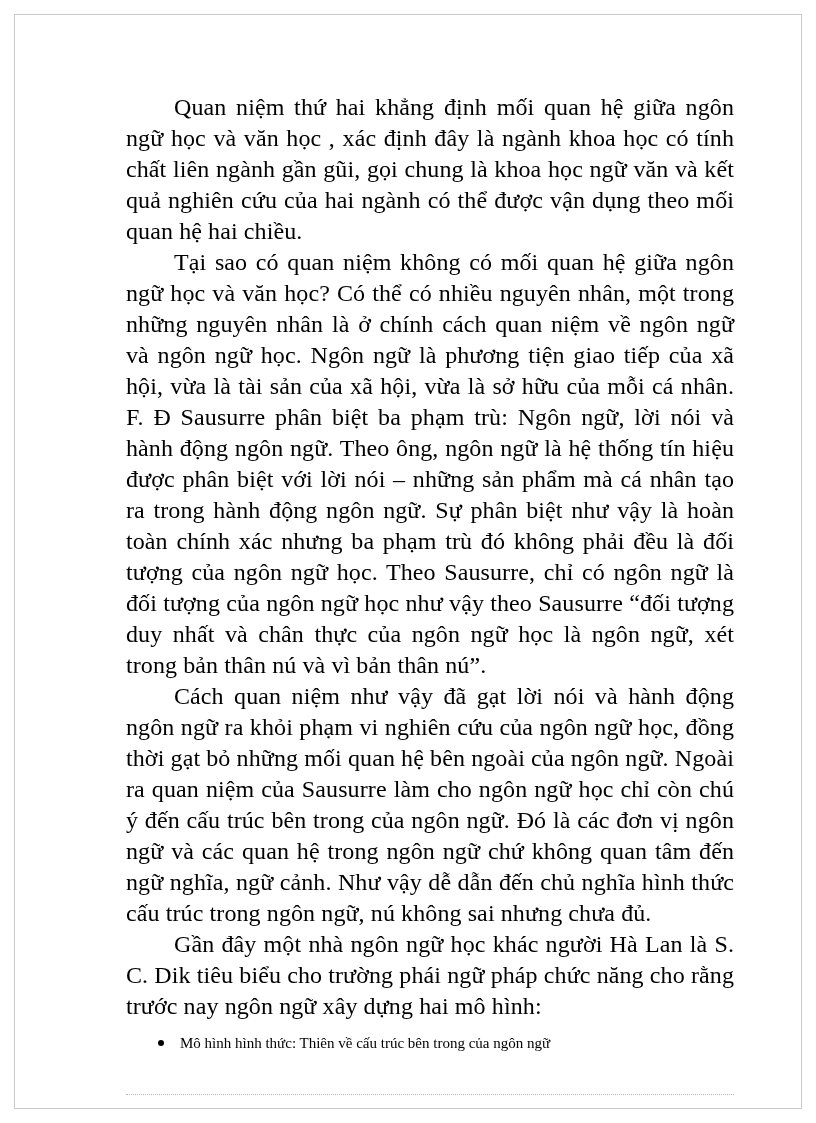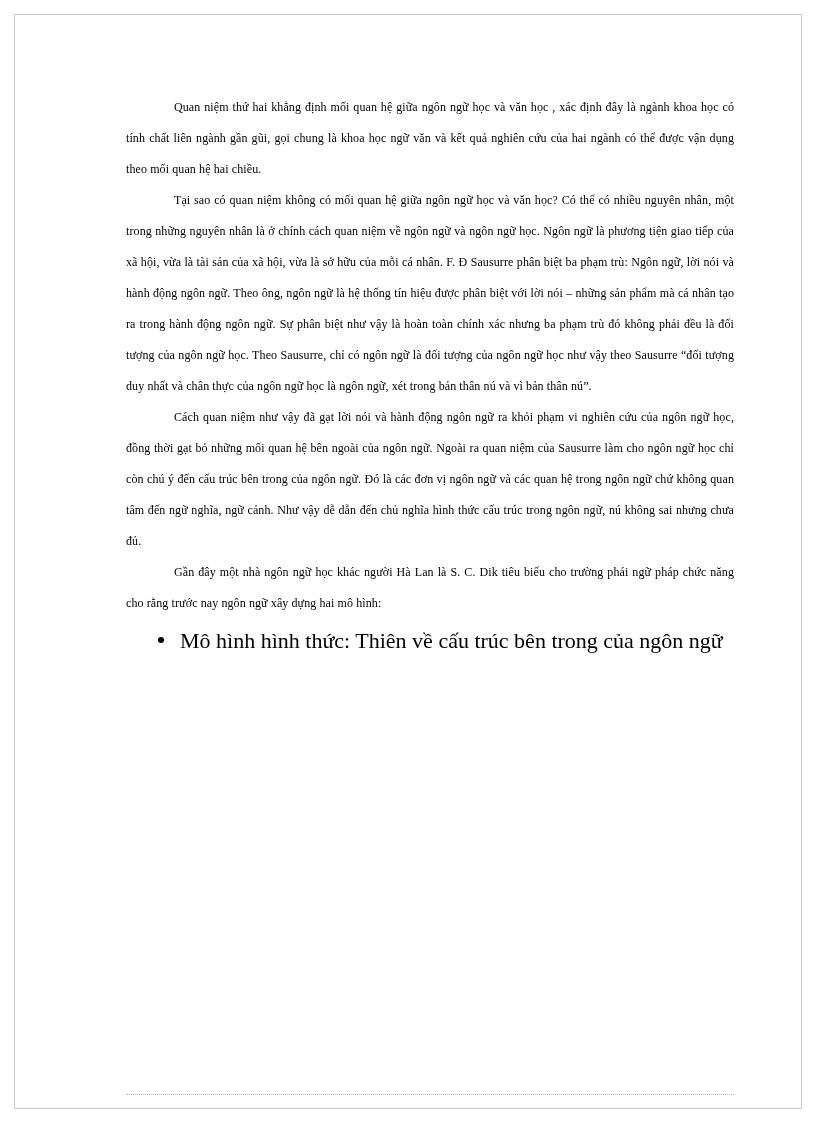--- a/index.html
+++ b/index.html
@@ -36,34 +36,34 @@
   .content {
     position: absolute;
     left: 126px;
     top: 92px;
     width: 608px;
   }
   .para {
     margin: 0 0 0 0;
     text-align: justify;
     text-justify: inter-word;
-    font-size: 12px;
+    font-size: 24px;
     line-height: 31px;
     text-indent: 48px;
     letter-spacing: 0.1px;
   }
   .bullets {
     list-style: none;
     margin: 6px 0 0 0;
     padding: 0;
   }
   .bullets li {
     position: relative;
     padding-left: 54px;
-    font-size: 22px;
+    font-size: 15px;
     line-height: 31px;
     text-align: justify;
     margin-bottom: 2px;
   }
   .bullets li .dot {
     position: absolute;
     left: 32px;
     top: 12px;
     width: 6px;
     height: 6px;

